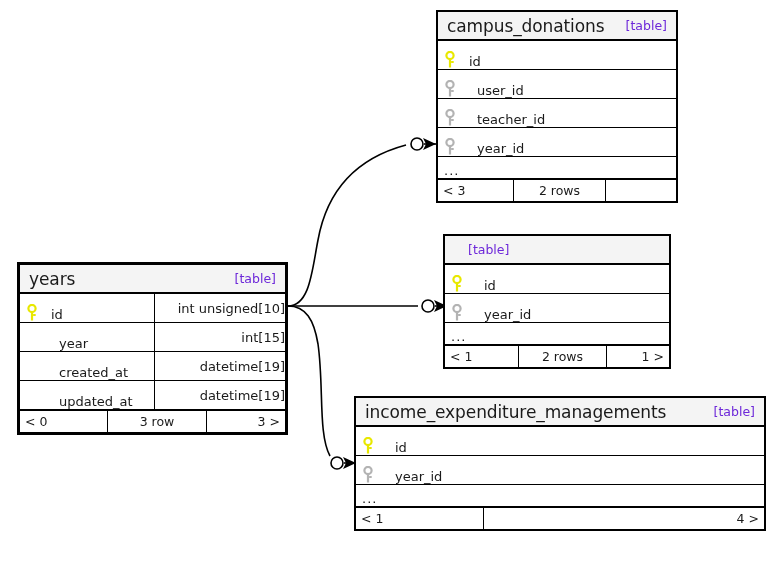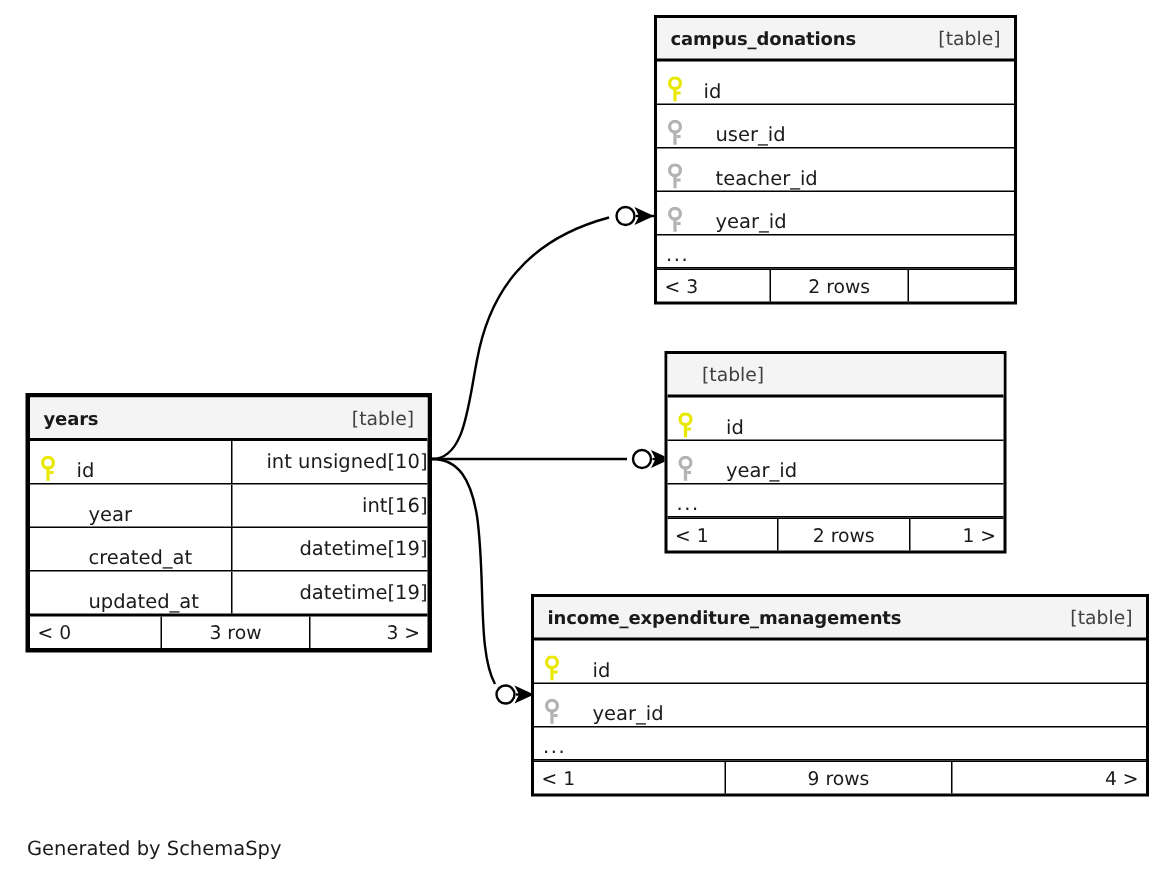--- a/index.html
+++ b/index.html
@@ -39,28 +39,28 @@
     background: #f4f4f4;
     border-bottom: 2px solid #000000;
     display: flex;
     align-items: center;
     justify-content: space-between;
     padding: 0 9px;
     box-sizing: border-box;
     height: 29px;
   }
   .tbl-name {
-    font-weight: bold;
-    font-size: 12px;
+    font-weight: normal;
+    font-size: 17px;
     letter-spacing: -0.1px;
     white-space: nowrap;
   }
   .tbl-type {
     font-size: 12.5px;
-    color: #404040;
+    color: #6d28d9;
     white-space: nowrap;
     padding-left: 14px;
   }
   .col-row {
     display: flex;
     align-items: stretch;
     border-bottom: 1.5px solid #000000;
     box-sizing: border-box;
     height: 29px;
   }
@@ -291,21 +291,20 @@
             <rect x="3.9" y="7" width="2.2" height="9.5" fill="#b3b3b3"></rect>
             <rect x="6.1" y="10" width="2.6" height="2" fill="#b3b3b3"></rect>
           </svg>
         </span>
         <span class="col-label indent">year_id</span>
       </div>
     </div>
     <div class="ellipsis-row">...</div>
     <div class="footer-row">
       <div class="footer-cell fc-left" style="width:128px;">&lt; 1</div>
-      <div class="footer-cell fc-center" style="width:151px;">9 rows</div>
       <div class="footer-cell fc-right" style="flex:1;">4 &gt;</div>
     </div>
   </div>
 
   <div class="table-node" style="left:17px; top:262px; width:271px; border-width:3px;">
     <div class="tbl-header">
       <span class="tbl-name">years</span>
       <span class="tbl-type">[table]</span>
     </div>
     <div class="col-row">
@@ -322,21 +321,21 @@
       <div class="col-right" style="width:131px;">
         <span class="col-type">int unsigned[10]</span>
       </div>
     </div>
     <div class="col-row">
       <div class="col-left">
         <span class="key-spacer"></span>
         <span class="col-label indent">year</span>
       </div>
       <div class="col-right" style="width:131px;">
-        <span class="col-type">int[16]</span>
+        <span class="col-type">int[15]</span>
       </div>
     </div>
     <div class="col-row">
       <div class="col-left">
         <span class="key-spacer"></span>
         <span class="col-label indent">created_at</span>
       </div>
       <div class="col-right" style="width:131px;">
         <span class="col-type">datetime[19]</span>
       </div>
@@ -350,15 +349,14 @@
         <span class="col-type">datetime[19]</span>
       </div>
     </div>
     <div class="footer-row">
       <div class="footer-cell fc-left" style="width:88px;">&lt; 0</div>
       <div class="footer-cell fc-center" style="width:99px;">3 row</div>
       <div class="footer-cell fc-right" style="flex:1;">3 &gt;</div>
     </div>
   </div>
 
-  <div class="credit" style="left:18px; top:559px;">Generated by SchemaSpy</div>
 
 </div>
 
 </body></html>

